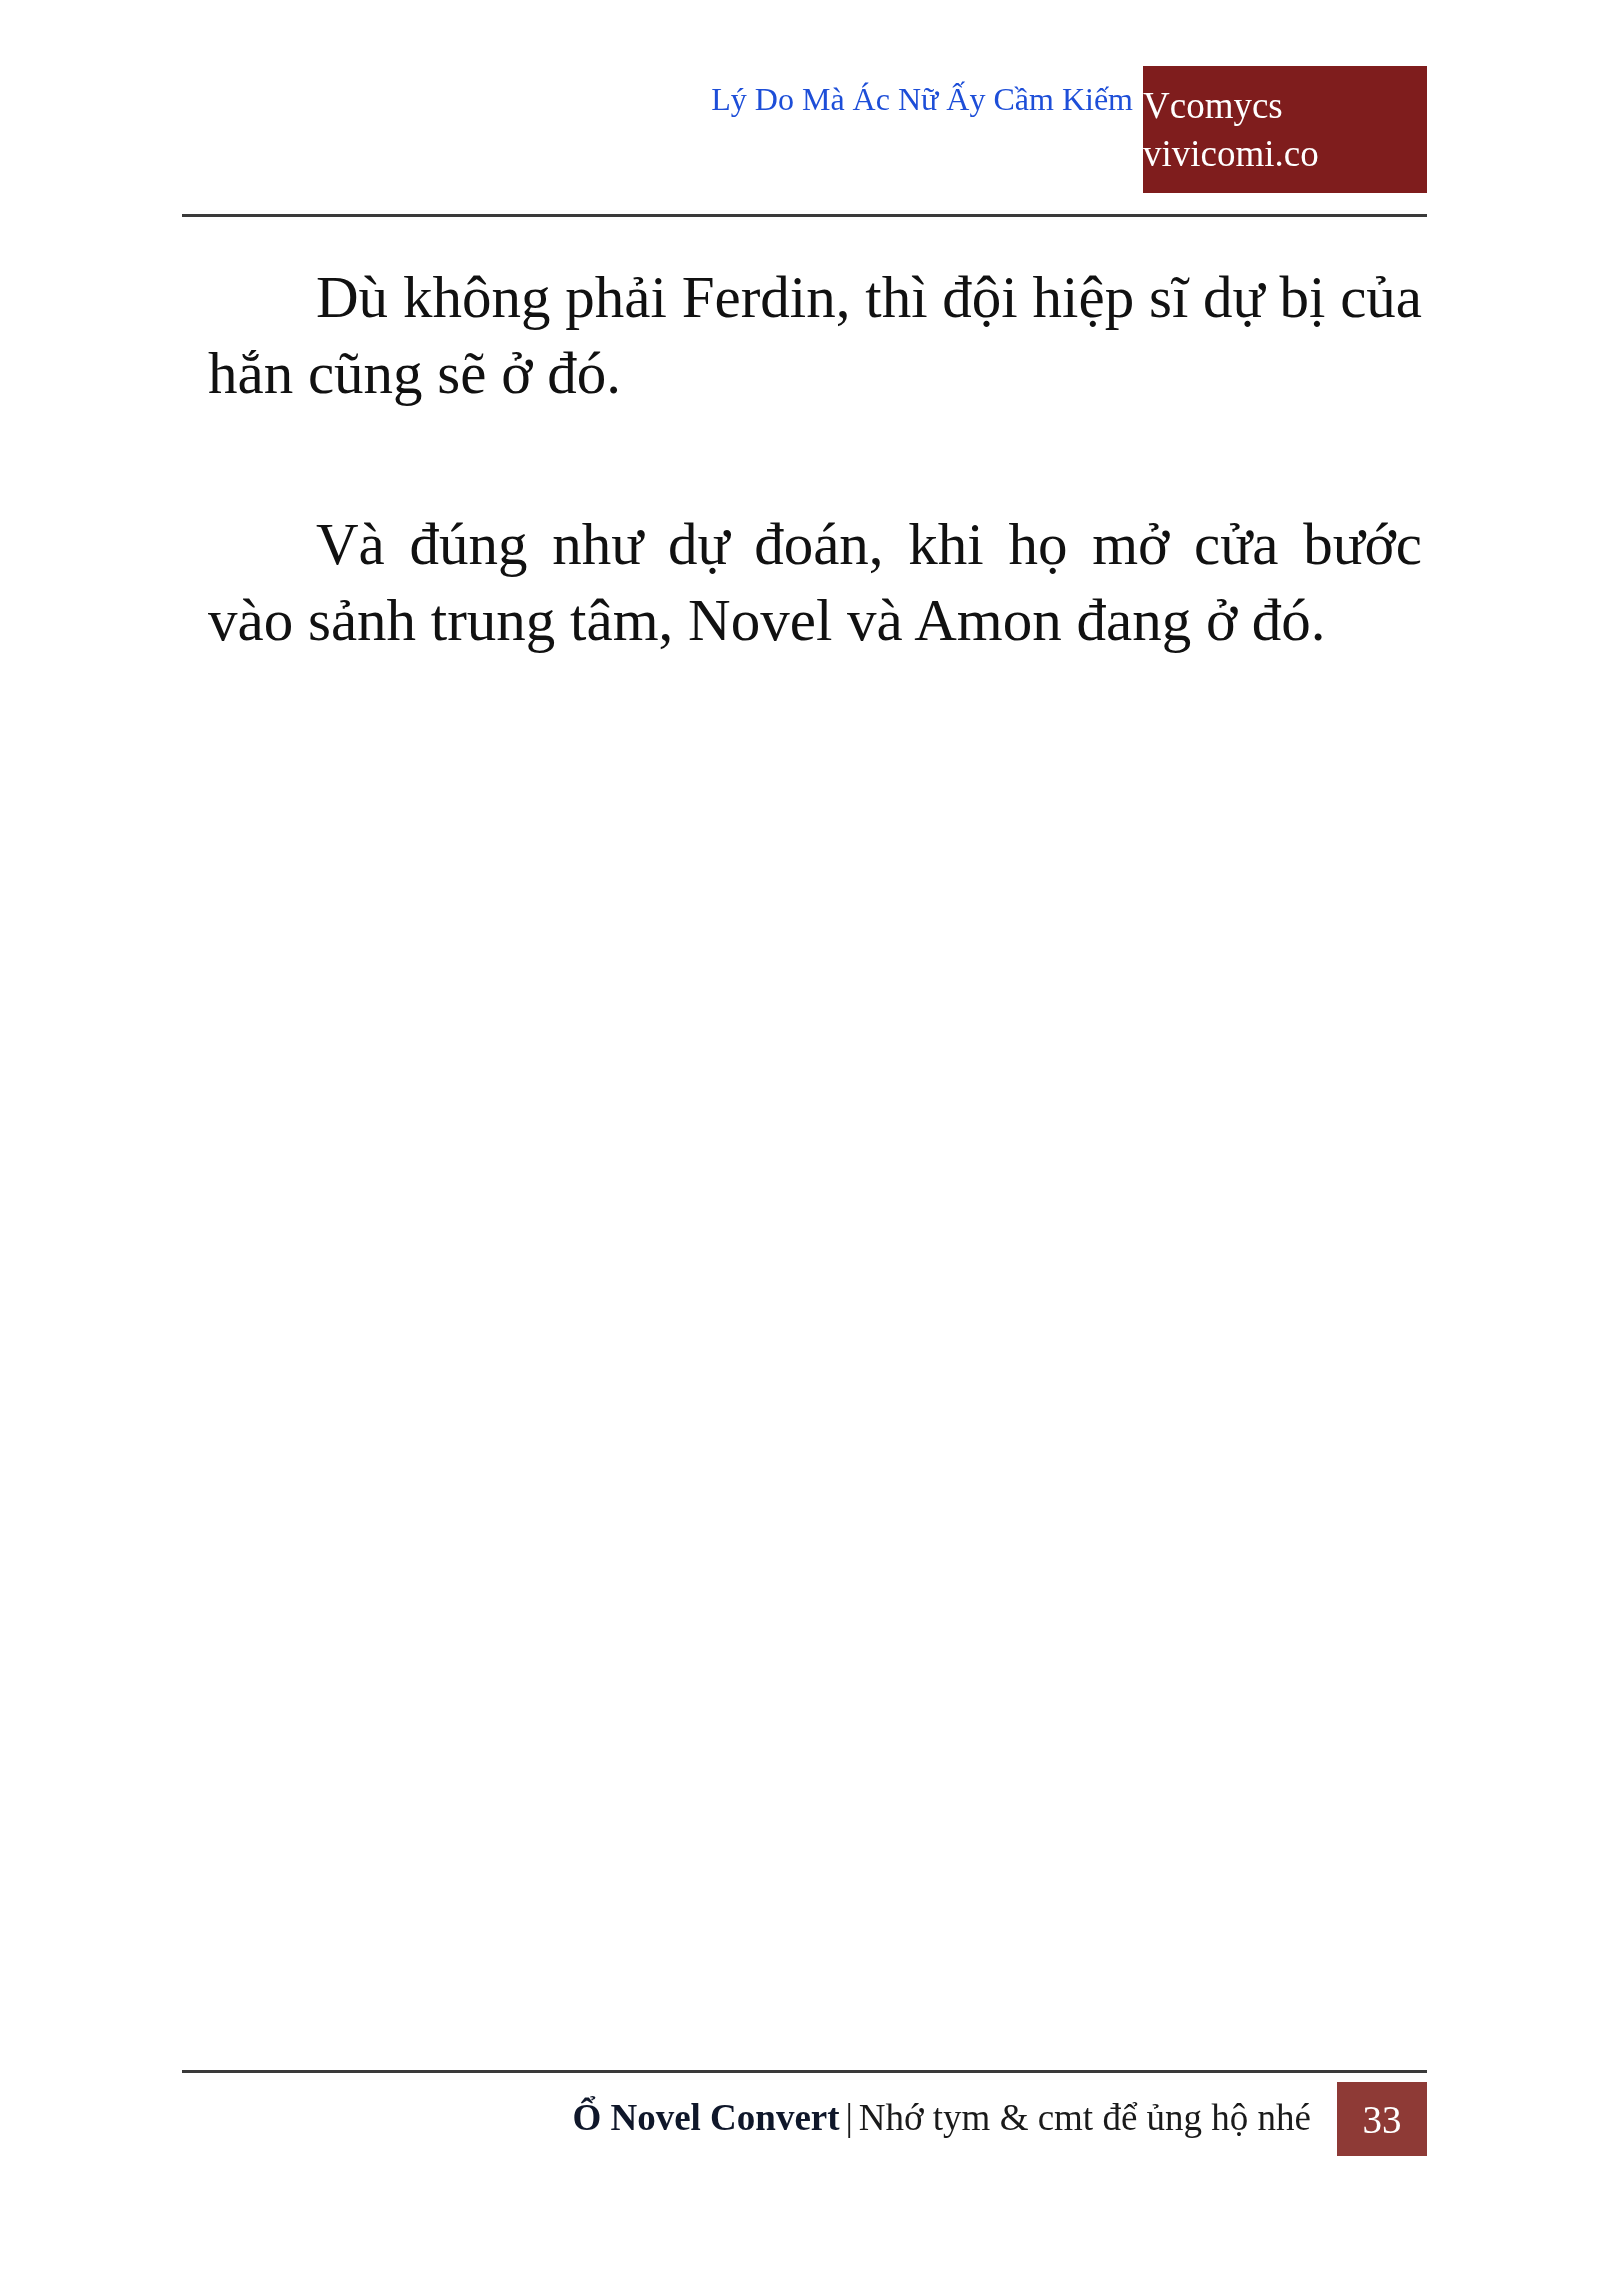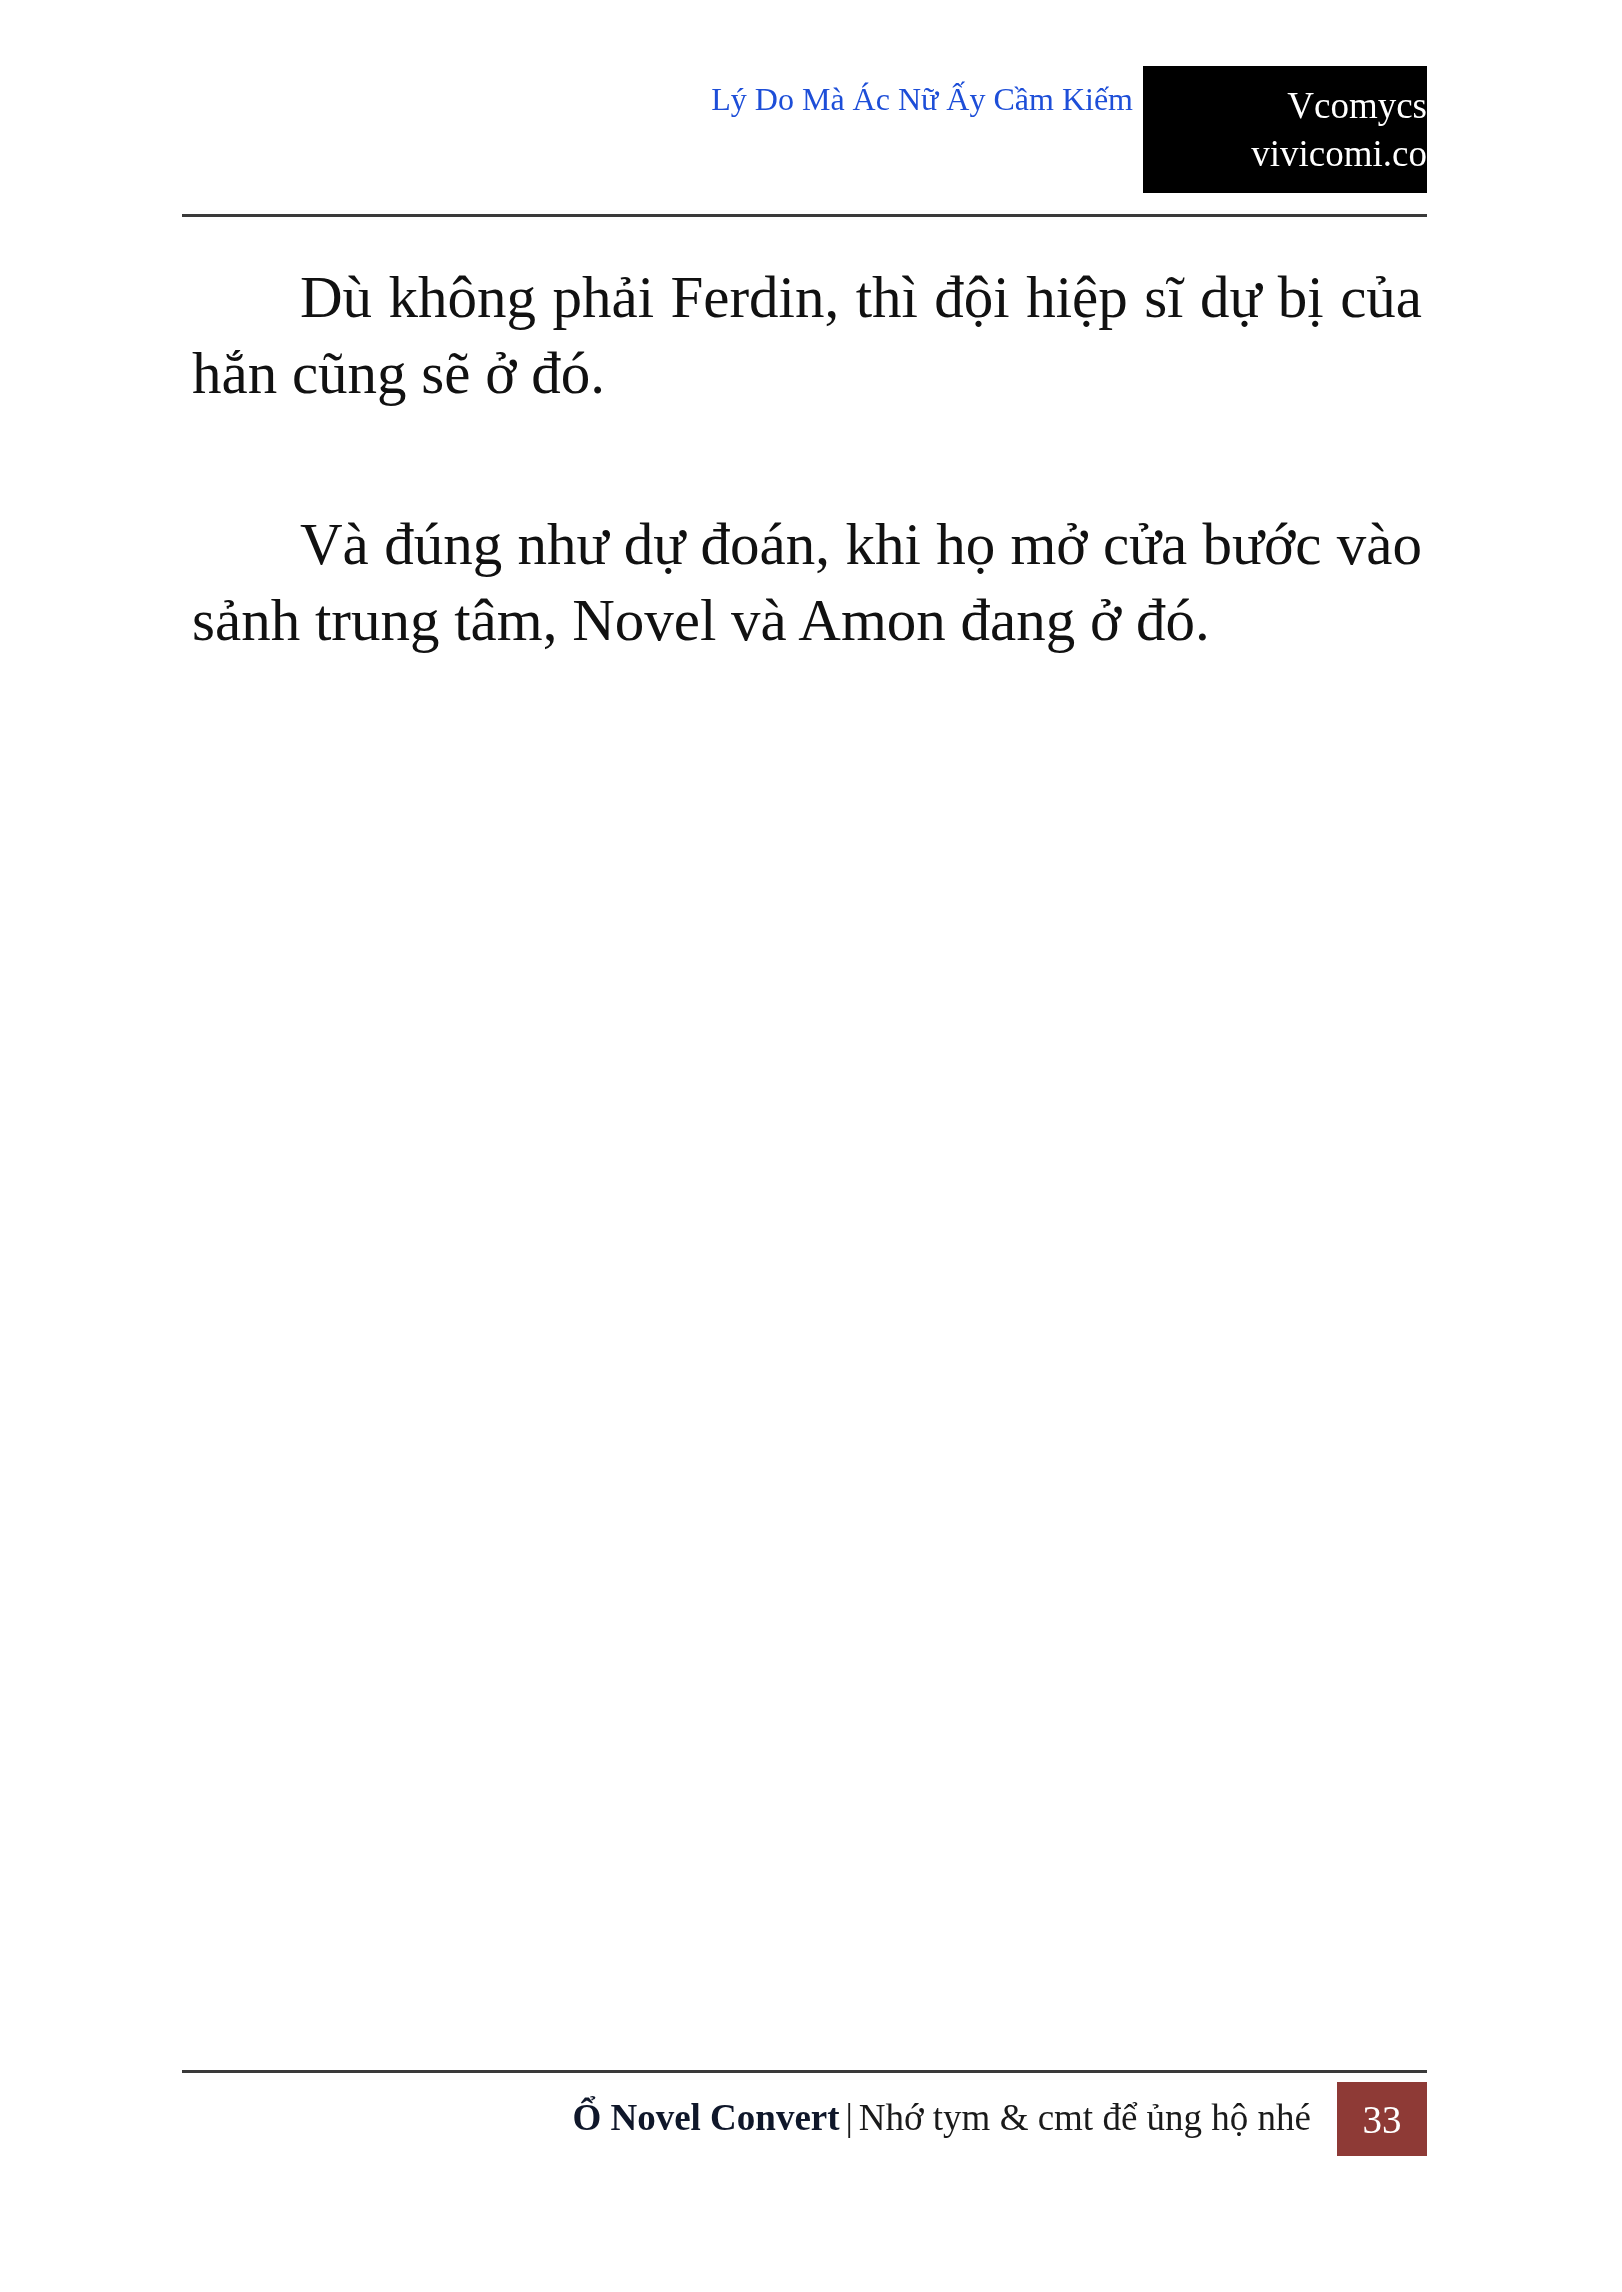--- a/index.html
+++ b/index.html
@@ -41,25 +41,25 @@
     color: #1d4ed8;
     white-space: nowrap;
     font-family: "Liberation Serif", serif;
   }
   .header-badge {
     position: absolute;
     right: 0;
     top: -11.8px;
     width: 284px;
     height: 127px;
-    background: #000000;
+    background: #7f1d1d;
     color: #ffffff;
     display: flex;
     flex-direction: column;
-    align-items: flex-end;
+    align-items: flex-start;
     justify-content: center;
     line-height: 1.3;
   }
   .header-badge span {
     font-size: 37px;
     font-family: "Liberation Serif", serif;
   }
   .header-rule {
     position: absolute;
     left: 182px;
@@ -74,21 +74,21 @@
     position: absolute;
     left: 192px;
     top: 260px;
     width: 1230px;
   }
   .para {
     font-size: 59px;
     line-height: 1.28;
     text-align: justify;
     text-indent: 108px;
-    margin: 0 0 96px 0;
+    margin: 0 0 96px 16px;
     color: #111111;
     font-family: "Liberation Serif", serif;
   }
   .para.last {
     margin-bottom: 0;
   }
 
   
   .footer-rule {
     position: absolute;

